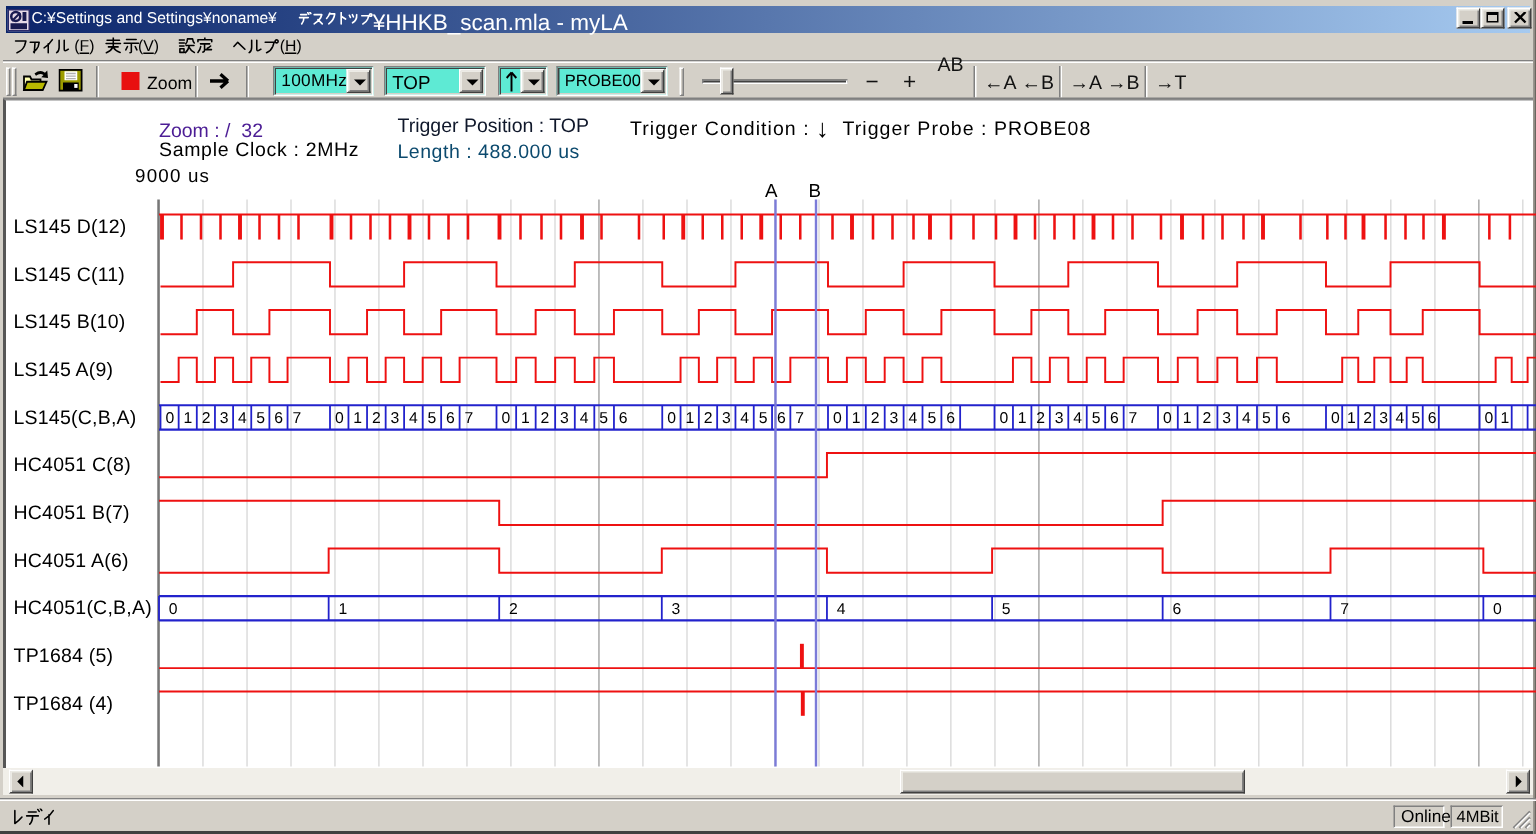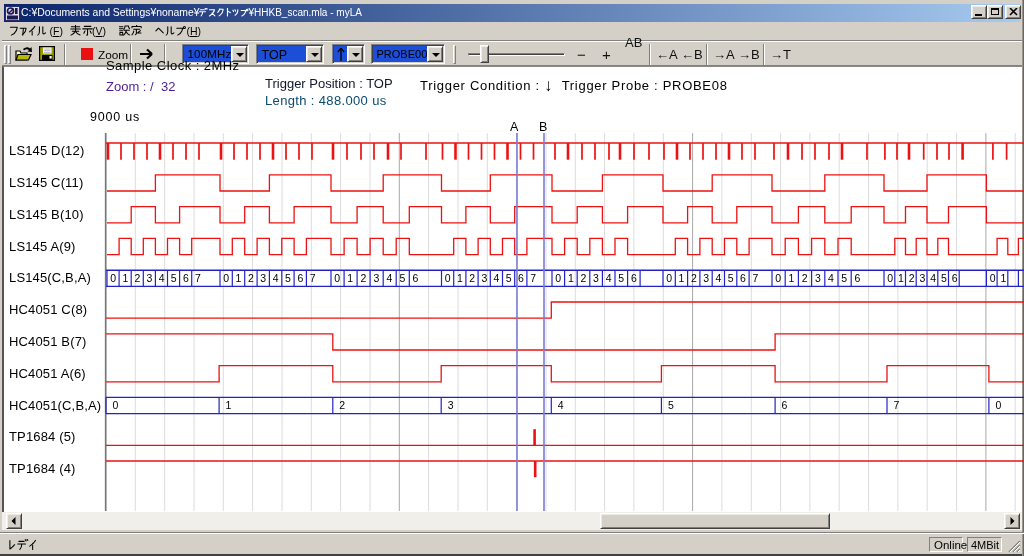--- a/index.html
+++ b/index.html
@@ -1,62 +1,62 @@
 <!DOCTYPE html>
 <html><head><meta charset="utf-8"><style>
 
 *{margin:0;padding:0;box-sizing:border-box}
 html,body{width:1024px;height:556px;overflow:hidden;background:#d4d0c8;
   font-family:"Liberation Sans",sans-serif;-webkit-font-smoothing:antialiased}
 .abs{position:absolute}
 .btn3d{background:#d4d0c8;border:1px solid;border-color:#fff #404040 #404040 #fff;box-shadow:inset 1px 1px 0 #ecebe5, inset -1px -1px 0 #808080}
 .grip{width:3px;border:1px solid;border-color:#fff #808080 #808080 #fff;background:#d4d0c8}
 .sep{width:2px;border-left:1px solid #808080;border-right:1px solid #fff}
-.combo{position:absolute;height:20px;background:#1d4ed8;border:1px solid;border-color:#808080 #fff #fff #808080;box-shadow:inset 1px 1px 0 #404040, inset -1px -1px 0 #d4d0c8}
+.combo{position:absolute;height:20px;background:#5eead4;border:1px solid;border-color:#808080 #fff #fff #808080;box-shadow:inset 1px 1px 0 #404040, inset -1px -1px 0 #d4d0c8}
 .combo .tx{position:absolute;left:4.5px;top:3px;font-size:12.5px;color:#000;white-space:nowrap}
 .cbtn{position:absolute;right:1px;top:1px;width:16px;bottom:1px;background:#d4d0c8;border:1px solid;border-color:#fff #404040 #404040 #fff;box-shadow:inset 1px 1px 0 #ecebe5, inset -1px -1px 0 #808080}
 .cbtn:after{content:"";position:absolute;left:4px;top:6px;border:4px solid transparent;border-top:4px solid #000}
 .tbt{position:absolute;font-size:13px;color:#111;white-space:nowrap}
 
 </style></head><body>
 <div class="abs" style="left:0;top:0;width:1024px;height:556px;background:#d4d0c8;border-top:1px solid #d4d0c8;border-left:1px solid #d4d0c8"></div>
 <div class="abs" style="left:0;top:554px;width:1024px;height:2px;background:#404040"></div>
 <div class="abs" style="left:1022px;top:0;width:1px;height:556px;background:#9a968f"></div>
 <div class="abs" style="left:1023px;top:0;width:1px;height:556px;background:#6a675f"></div>
 <div class="abs" style="left:4px;top:4px;width:1016px;height:18px;background:linear-gradient(90deg,#0a246a,#a6caf0)"></div>
 <svg class="abs" style="left:5px;top:6px" width="15" height="15">
 <rect x="0" y="0" width="15" height="15" fill="#e7d9e7"></rect>
 <rect x="0.5" y="0.5" width="14" height="14" fill="none" stroke="#2a2a6a" stroke-width="1"></rect>
 <circle cx="5.5" cy="5" r="3" fill="none" stroke="#1a1a50" stroke-width="1.7"></circle>
 <path d="M3,8 L8.5,2.5" stroke="#1a1a50" stroke-width="1.4"></path>
 <rect x="10" y="2" width="2.6" height="6" fill="#1a1a50"></rect>
 <path d="M2,10.5 L13,10.5 M2,12.5 L13,12.5" stroke="#1a1a50" stroke-width="1.9"></path>
   </svg>
-<div class="abs" style="left:21px;top:7px;font-size:10.4px;color:#fff;white-space:nowrap">C:¥Documents and Settings¥noname¥</div>
+<div class="abs" style="left:21px;top:7px;font-size:10.4px;color:#fff;white-space:nowrap">C:¥Settings and Settings¥noname¥</div>
 <svg class="abs" style="left:199px;top:7.5px" width="52" height="11">
     <g transform="translate(0,0) scale(0.72)">
       <path d="M2,2.5 L7.5,2.5 M0.8,5.2 L9,5.2 M5,5.2 Q5,9 3,11 M8.6,0.6 L9.6,2 M10.4,0 L11.4,1.4" fill="none" stroke="#fff" stroke-width="1.53" stroke-linecap="round" stroke-linejoin="round"></path>
     </g>
     <g transform="translate(9.37,0) scale(0.72)">
       <path d="M1.5,2.5 L8.5,2.5 Q7.5,7 1.5,11 M5,7 L9,11" fill="none" stroke="#fff" stroke-width="1.53" stroke-linecap="round" stroke-linejoin="round"></path>
     </g>
     <g transform="translate(18.019999999999996,0) scale(0.72)">
       <path d="M4,1 Q3,4 1,6 M4,1.8 L8.5,1.8 Q8,7.5 3,11" fill="none" stroke="#fff" stroke-width="1.53" stroke-linecap="round" stroke-linejoin="round"></path>
     </g>
     <g transform="translate(26.669999999999995,0) scale(0.72)">
       <path d="M2.5,0.5 L2.5,11 M2.5,4 L6.5,6.5" fill="none" stroke="#fff" stroke-width="1.53" stroke-linecap="round" stroke-linejoin="round"></path>
     </g>
     <g transform="translate(33.16,0) scale(0.72)">
       <path d="M1,3 L2,5 M3.8,2.5 L4.8,4.5 M7.8,2.5 Q8.2,7.5 4,10" fill="none" stroke="#fff" stroke-width="1.53" stroke-linecap="round" stroke-linejoin="round"></path>
     </g>
     <g transform="translate(41.089999999999996,0) scale(0.72)">
       <path d="M1.5,3.5 L8,3.5 L7,6.5 Q5.8,9.5 2.5,11 M9.8,2.8 m1.1,0 a1.1,1.1 0 1,0 -2.2,0 a1.1,1.1 0 1,0 2.2,0" fill="none" stroke="#fff" stroke-width="1.53" stroke-linecap="round" stroke-linejoin="round"></path>
     </g>
   </svg>
-<div class="abs" style="left:248.5px;top:6.6px;font-size:10px;color:#fff;white-space:nowrap">¥HHKB_scan.mla - myLA</div>
+<div class="abs" style="left:248.5px;top:6.6px;font-size:15px;color:#fff;white-space:nowrap">¥HHKB_scan.mla - myLA</div>
 <div class="abs btn3d" style="left:971px;top:5px;width:16px;height:14px"></div>
 <div class="abs btn3d" style="left:987px;top:5px;width:16px;height:14px"></div>
 <div class="abs btn3d" style="left:1005px;top:5px;width:16px;height:14px"></div>
 <div class="abs" style="left:975px;top:14px;width:7px;height:2px;background:#000"></div>
 <div class="abs" style="left:991px;top:8px;width:8px;height:7px;border:1px solid #000;border-top:2px solid #000"></div>
 <svg class="abs" style="left:1009px;top:8px" width="9" height="8">
     <path d="M1,0 L8,7 M8,0 L1,7" stroke="#000" stroke-width="1.6"></path>
   </svg>
 <svg class="abs" style="left:9px;top:24.5px" width="45" height="13">
     <g transform="translate(0,0) scale(0.92)">
@@ -154,21 +154,21 @@
 <div class="abs sep" style="left:649px;top:44px;height:21px"></div>
 <div class="tbt" style="left:656px;top:47px">←A</div>
 <div class="tbt" style="left:681px;top:47px">←B</div>
 <div class="abs sep" style="left:706px;top:44px;height:21px"></div>
 <div class="tbt" style="left:713px;top:47px">→A</div>
 <div class="tbt" style="left:738px;top:47px">→B</div>
 <div class="abs sep" style="left:763px;top:44px;height:21px"></div>
 <div class="tbt" style="left:770px;top:47px">→T</div>
 <div class="abs" style="left:2px;top:65px;width:1020px;height:1px;background:#808080"></div>
 <div class="abs" style="left:2px;top:66px;width:1020px;height:446px;background:#fff;border-left:2px solid #565656;border-top:1px solid #8a8a8a"></div>
-<div class="abs" style="left:106px;top:58px;font-size:13px;letter-spacing:.45px;color:#000">Sample Clock : 2MHz</div>
+<div class="abs" style="left:106px;top:92px;font-size:13px;letter-spacing:.45px;color:#000">Sample Clock : 2MHz</div>
 <div class="abs" style="left:265px;top:76px;font-size:13px;color:#0f172a">Trigger Position : TOP</div>
 <div class="abs" style="left:420px;top:76px;font-size:13px;letter-spacing:.7px;color:#000">Trigger Condition : <span style="font-size:17px;vertical-align:-1px">↓</span>&nbsp; Trigger Probe : PROBE08</div>
 <div class="abs" style="left:106px;top:79px;font-size:13px;color:#4c1d95">Zoom : /&nbsp; 32</div>
 <div class="abs" style="left:265px;top:93px;font-size:13px;letter-spacing:.35px;color:#0c4a6e">Length : 488.000 us</div>
 <div class="abs" style="left:90px;top:110px;font-size:12.5px;letter-spacing:.8px;color:#000">9000 us</div>
 <div class="abs" style="left:510px;top:120px;font-size:12.5px;color:#000">A</div>
 <div class="abs" style="left:539px;top:120px;font-size:12.5px;color:#000">B</div>
 <svg class="abs" style="left:0;top:0" width="1024" height="556">
     <line x1="135.3" y1="133" x2="135.3" y2="511" stroke="#dcdcdc" stroke-width="1"></line>
 <line x1="164.7" y1="133" x2="164.7" y2="511" stroke="#dcdcdc" stroke-width="1"></line>

